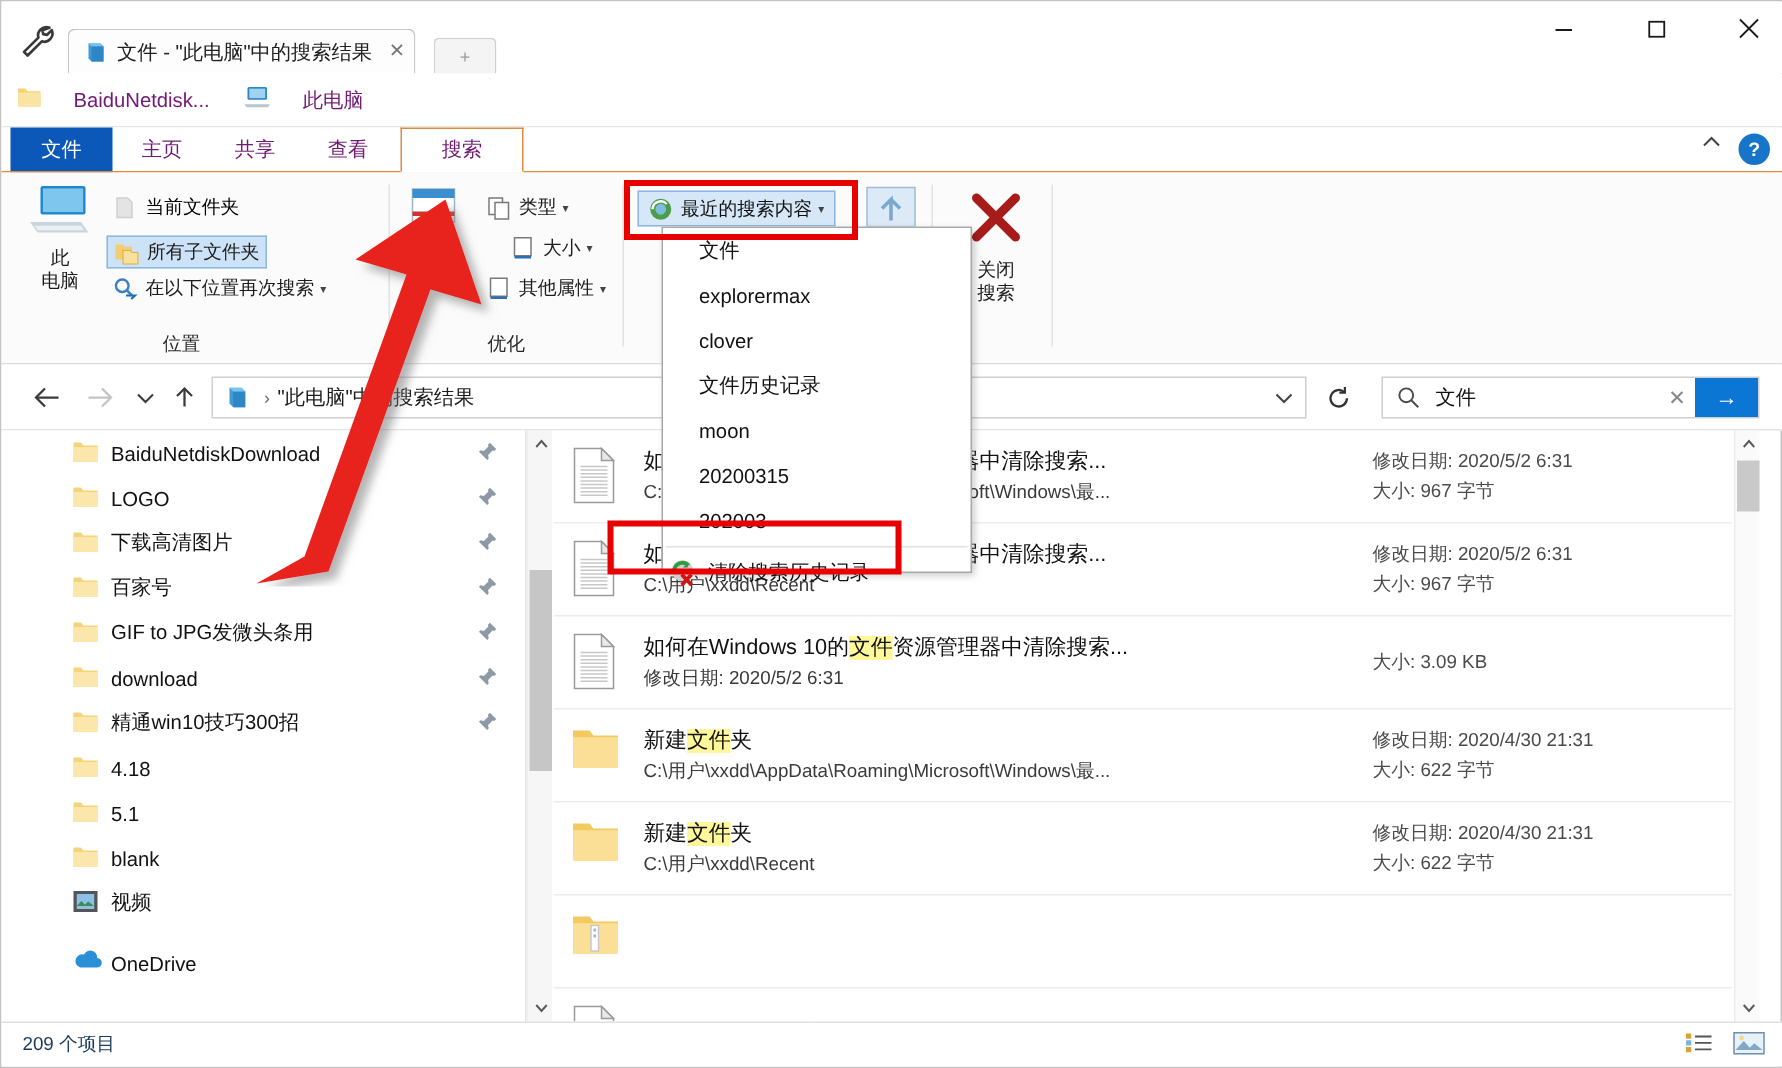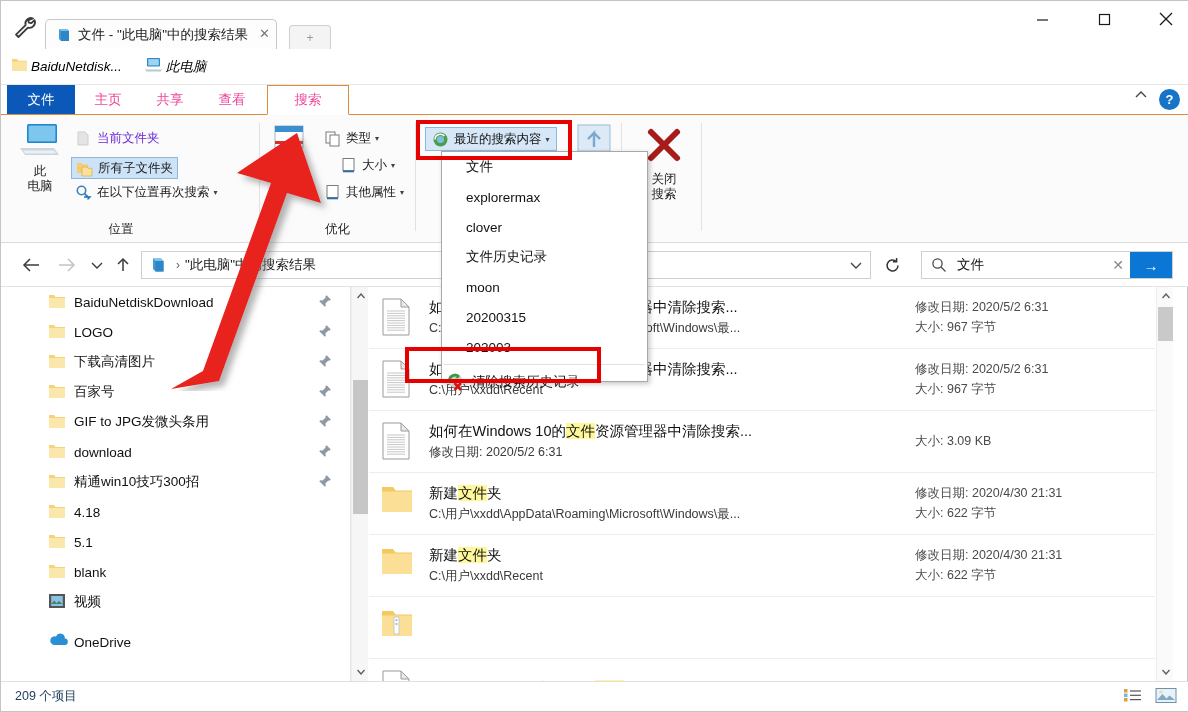--- a/index.html
+++ b/index.html
@@ -64,31 +64,31 @@
 
   
   .quickbar {
     position: absolute; left: 0; top: 48px; width: 1188px; height: 36px;
     background: #ffffff;
     display: flex; align-items: center;
     padding-left: 10px;
     border-bottom: 1px solid #e6e6e6;
   }
   .qb-item { display: flex; align-items: center; margin-right: 22px; }
-  .qb-item .lbl { font-size: 13.5px; color: #000000; margin-left: 3px; font-style: italic; }
+  .qb-item .lbl { font-size: 13.5px; color: #701a75; margin-left: 21px; }
 
   
   .ribbon-tabs {
     position: absolute; left: 0; top: 84px; width: 1188px; height: 30px;
     background: #ffffff;
   }
   .rt {
     position: absolute; top: 0; height: 30px;
     display: flex; align-items: center; justify-content: center;
-    font-size: 13.5px; color: #ec4899;
+    font-size: 13.5px; color: #701a75;
   }
   .rt.file { background: #0b58b8; color: #fff; }
   .rt.active {
     background: #fff;
     border: 1px solid #e08a3c;
     border-bottom: 1px solid #fff;
     z-index: 3;
   }
   .ribbon-tabs-underline {
     position: absolute; left: 0; top: 113px; width: 1188px; height: 1px;
@@ -125,21 +125,21 @@
   }
   .bigbtn .cap {
     font-size: 12.5px; color: #1b1b1b; text-align: center; line-height: 15px; margin-top: 3px;
   }
 
   .smbtn {
     position: absolute; display: flex; align-items: center; height: 22px;
     font-size: 12.5px; color: #1b1b1b; padding: 0 4px;
     white-space: nowrap;
   }
-  .smbtn.disabled { color: #6d28d9; }
+  .smbtn.disabled { color: #000000; }
   .smbtn.selected {
     background: #cce3f7; border: 1px solid #8cb8e0;
   }
   .smbtn .ic { width: 17px; height: 17px; margin-right: 5px; flex: 0 0 17px; position: relative; }
   .caret { margin-left: 4px; font-size: 8px; color: #444; }
 
   .recent-btn {
     position: absolute; left: 424px; top: 126px;
     height: 24px; display: flex; align-items: center;
     background: #d6e7f8; border: 1px solid #8cb8e0;

